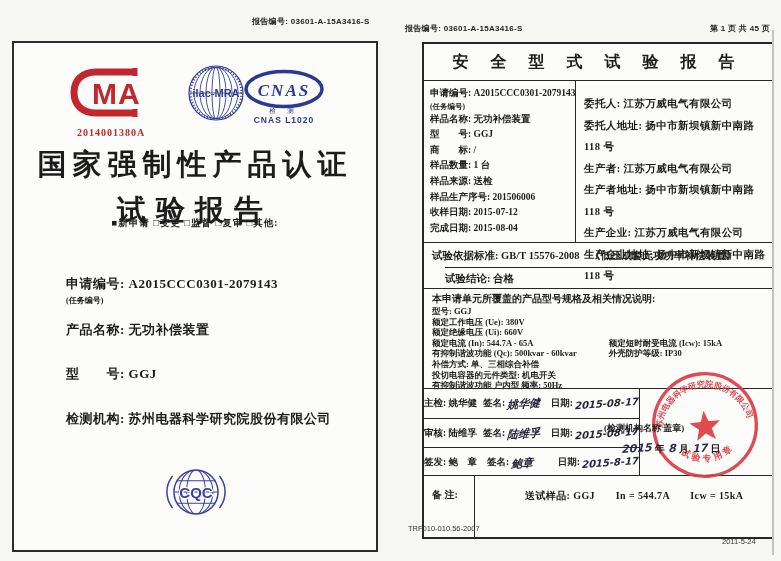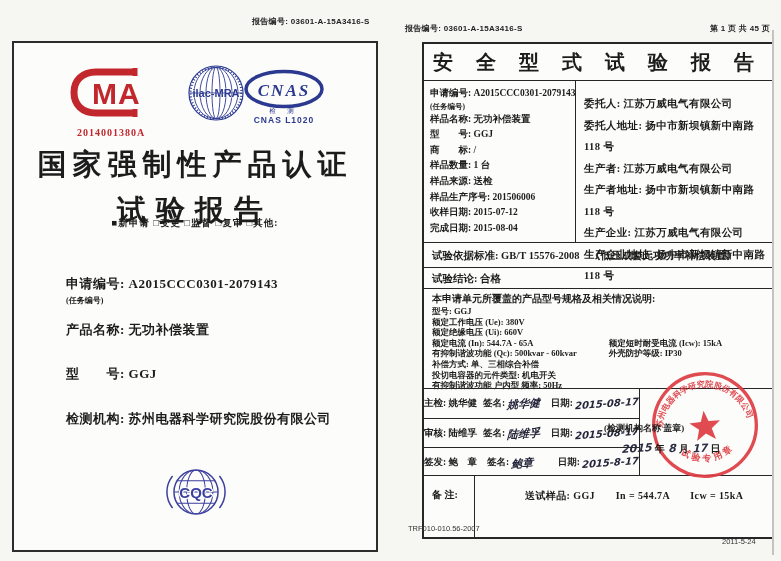--- a/index.html
+++ b/index.html
@@ -17,30 +17,30 @@
   .lp-title{position:absolute;width:100%;text-align:center;font-size:29px;font-weight:600;letter-spacing:6px;}
   .lp-check{position:absolute;width:100%;text-align:center;font-size:9.5px;font-weight:700;letter-spacing:1px;}
   .lp-field{position:absolute;left:52px;font-size:13px;font-weight:700;letter-spacing:.5px;}
   .lp-note{position:absolute;left:52px;font-size:8px;font-weight:700;}
 
   
   .rtable{position:absolute;left:422px;top:42px;width:348px;height:493px;border:2px solid #262626;
           background:#fcfcfa;}
   .rrow{position:relative;box-sizing:border-box;border-top:1.5px solid #262626;}
   .rrow:first-child{border-top:none;}
-  .r-title{height:36px;text-align:center;font-size:20px;font-weight:700;letter-spacing:9px;line-height:36px;}
+  .r-title{height:36px;text-align:center;font-size:16px;font-weight:700;letter-spacing:9px;line-height:36px;}
   .r-info{height:162px;display:flex;}
   .r-info-left{width:151px;box-sizing:border-box;padding:5px 2px 0 6px;font-size:9.5px;font-weight:600;}
   .r-info-left div{line-height:15.6px;white-space:nowrap;}
   .r-info-left div.note{font-size:7.5px;line-height:10px;}
   .r-info-right{flex:1;box-sizing:border-box;border-left:1.5px solid #262626;padding:12px 6px 0 8px;
                 font-size:10.5px;font-weight:600;letter-spacing:.4px;}
   .r-info-right div{line-height:21.5px;}
   .r-standard{height:25px;line-height:25px;padding-left:8px;font-size:10.5px;font-weight:600;}
-  .r-conclusion{height:21px;line-height:21px;padding-left:8px;font-size:10.5px;font-weight:700;}
+  .r-conclusion{height:21px;line-height:21px;font-size:10.5px;font-weight:700;margin-left:21px;}
   .r-coverage{height:100px;padding:3px 0 0 8px;box-sizing:border-box;}
   .cov-title{font-size:10px;font-weight:700;line-height:14px;}
   .cov-line{display:flex;font-size:8.5px;font-weight:600;line-height:10.6px;}
   .cov-left{width:52%;}
   .cov-right{flex:1;}
   .r-sign{height:87px;display:flex;}
   .sign-left{width:215px;}
   .sign-row{box-sizing:border-box;height:29px;border-top:1.2px solid #262626;display:flex;align-items:center;
             font-size:9.5px;font-weight:600;padding-left:0;white-space:nowrap;}
   .sign-row:first-child{border-top:none;}

